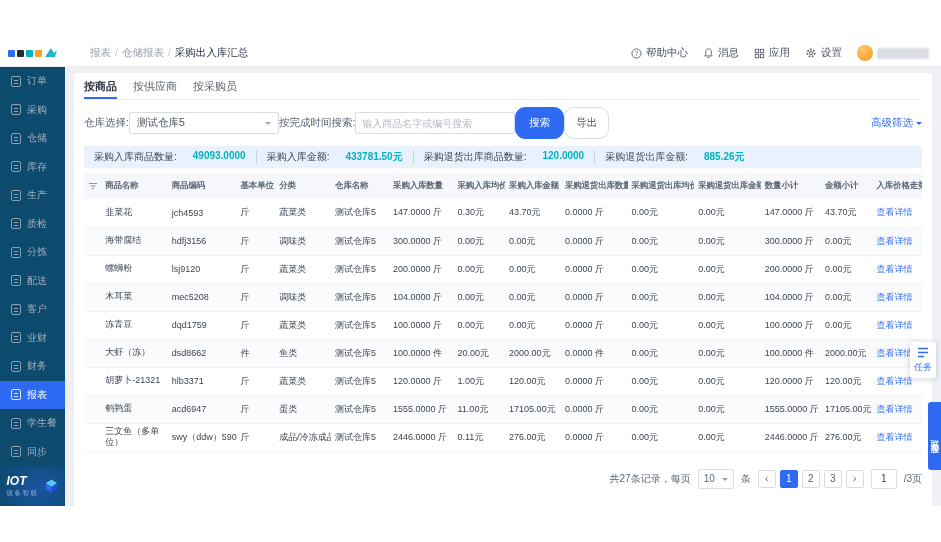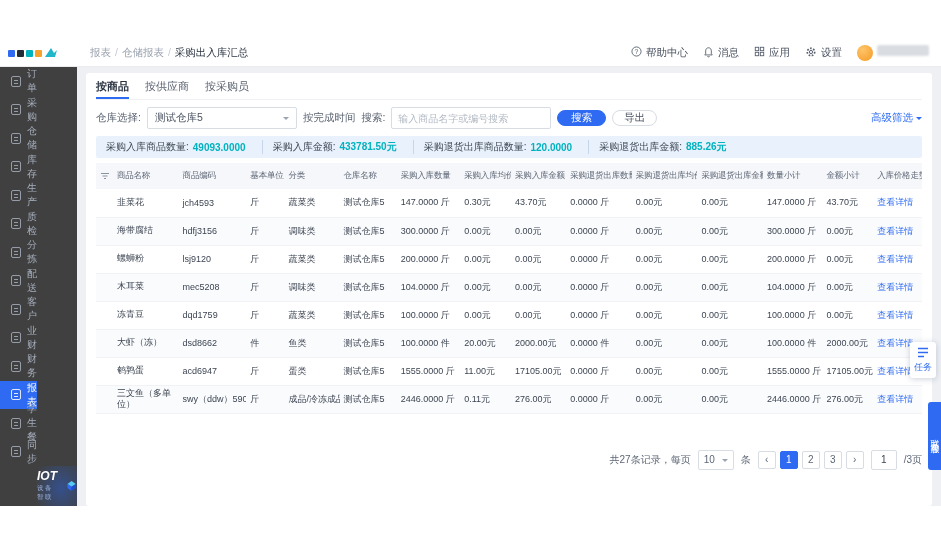--- a/index.html
+++ b/index.html
@@ -9,67 +9,67 @@
 
   
   .topbar{flex:0 0 27px;background:#fff;border-bottom:1px solid #ececf0;display:flex;align-items:center;padding:0 12px 0 8px;gap:10px}
   .logo{display:flex;align-items:center;gap:2px;width:72px;flex:0 0 auto}
   .logo i{width:7px;height:7px;border-radius:1px;display:block}
   .crumb{display:flex;align-items:center;font-size:10.5px;color:#99a1ad;gap:4px}
   .crumb span{display:inline-block}
   .crumb span:not(:last-child)::after{content:"/";margin-left:4px;color:#c4c9d2}
   .crumb .cur{color:#2b3442}
   .top-right{margin-left:auto;display:flex;align-items:center;gap:15px;font-size:10.5px;color:#4a5260}
-  .top-item{display:flex;align-items:flex-start;gap:4px;cursor:pointer}
+  .top-item{display:flex;align-items:center;gap:4px;cursor:pointer}
   .top-item svg{display:block}
   .avatar{width:16px;height:16px;border-radius:50%;background:radial-gradient(circle at 35% 30%,#ffc46b,#f59a23);display:inline-block}
   .redacted{width:52px;height:11px;border-radius:2px;background:#d9dce1;filter:blur(1.2px);display:inline-block}
 
   
   .shell{flex:1;display:flex;min-height:0}
-  .sidebar{flex:0 0 65px;background:#404040;color:#a5adbb;display:flex;flex-direction:row}
+  .sidebar{flex:0 0 65px;background:#0c4a6e;color:#a5adbb;display:flex;flex-direction:column}
   .side-item{height:28.5px;display:flex;align-items:center;gap:6px;padding-left:11px;font-size:10px;cursor:pointer}
   .side-item.active{background:#2e6bf2;color:#fff}
   .sicon{width:10px;height:11px;border:1px solid currentColor;border-radius:2px;position:relative;opacity:.85;flex:0 0 auto}
   .sicon::after{content:"";position:absolute;left:2px;right:2px;top:3px;border-top:1px solid currentColor;box-shadow:0 3px 0 0 currentColor}
   .side-logo{margin-top:auto;height:40px;display:flex;align-items:center;justify-content:center;gap:5px;
              background:radial-gradient(70% 90% at 60% 55%,rgba(42,96,214,.5),rgba(22,27,38,0))}
   .iot-title{font-size:12px;font-weight:bold;font-style:italic;color:#fff;line-height:1}
   .iot-sub{font-size:6.5px;color:#9db4e0;letter-spacing:1.5px;margin-top:2px}
 
   
   .content{flex:1;min-width:0;padding:6px 9px 0 9px}
   .card{background:#fff;border-radius:3px;height:calc(100% - 0px);display:flex;flex-direction:column;padding:0 10px}
   .tabs{display:flex;gap:16px;flex:0 0 27px;align-items:center;border-bottom:1px solid #f0f1f4;font-size:11px;color:#5a6270}
   .tab{cursor:pointer;height:100%;display:flex;align-items:center;position:relative}
   .tab.active{color:#2b3442;font-weight:bold}
   .tab.active::after{content:"";position:absolute;left:0;right:0;bottom:0;height:2px;background:#2e6bf2}
 
-  .filters{display:flex;align-items:center;gap:6px;padding:7px 0;font-size:10.5px;color:#4a5260}
+  .filters{display:flex;align-items:center;padding:7px 0;font-size:10.5px;color:#4a5260}
   .flabel{color:#5a6270;flex:0 0 auto}
   .box{border:1px solid #d8dce3;border-radius:2px;height:22px;display:flex;align-items:center;gap:5px;padding:0 7px;background:#fff;cursor:pointer}
   .w-select{width:150px}
   .w-date{width:168px;color:#4a5260}
   .caret{width:0;height:0;border:3.5px solid transparent;border-top-color:#9aa3af;margin-left:auto;transform:translateY(2px)}
   .search-wrap{width:160px;padding:8px 6px}
   .search-wrap input{border:none;outline:none;width:100%;font-size:10px;font-family:inherit;color:#3d4552}
   .search-wrap input::placeholder{color:#b3bac4}
-  .btn{height:16px;border-radius:10px;font-size:10.5px;font-family:inherit;cursor:pointer}
+  .btn{height:32px;border-radius:10px;font-size:10.5px;font-family:inherit;cursor:pointer}
   .btn-primary{background:#2e6bf2;border:1px solid #2e6bf2;color:#fff;padding:0 13px}
   .btn-plain{background:#fff;border:1px solid #d8dce3;color:#4a5260;padding:0 11px}
   .advanced{margin-left:auto;color:#2e6bf2;display:flex;align-items:center;gap:3px;cursor:pointer}
   .advanced .caret{border-top-color:#2e6bf2}
 
   .summary{flex:0 0 22px;background:#e9f2fc;display:flex;align-items:center;padding:0 10px;font-size:10px;color:#3f4956;margin-bottom:5px;border-radius:2px}
-  .sum-item{display:flex;align-items:center;gap:4px;white-space:nowrap}
-  .sum-item + .sum-item{border-left:1px solid #c6d6e8;margin-left:16px;padding-left:10px}
+  .sum-item{display:flex;align-items:flex-start;gap:16px;white-space:nowrap}
+  .sum-item + .sum-item{border-left:1px solid #c6d6e8;margin-left:10px;padding-left:10px}
   .sum-value{color:#00b2bf;font-weight:bold}
 
   table{width:100%;border-collapse:collapse;table-layout:fixed}
-  thead th{background:#f6f7fa;color:#5d6776;font-weight:normal;font-size:8.5px;letter-spacing:-0.2px;height:26px;text-align:left;padding:0 4px;white-space:nowrap;overflow:hidden}
+  thead th{background:#f6f7fa;color:#5d6776;font-weight:bold;font-size:8.5px;letter-spacing:-0.2px;height:26px;text-align:left;padding:0 4px;white-space:nowrap;overflow:hidden}
   tbody td{height:28px;border-bottom:1px solid #f1f2f5;padding:0 4px;font-size:9px;color:#3d4552;white-space:nowrap;overflow:hidden}
   tbody td.name{white-space:normal;line-height:1.25}
   tbody tr:nth-child(even){background:#fafbfd}
   a.detail{color:#2e6bf2;text-decoration:none;cursor:pointer}
   .th-icon{display:block}
 
   .pagination{flex:1;display:flex;align-items:center;justify-content:flex-end;gap:7px;font-size:10px;color:#5d6776;min-height:30px}
   .psize{width:36px;height:20px;padding:0 5px}
   .pbtns{display:flex;gap:4px;align-items:center}
   .pbtn{min-width:18px;height:18px;border:1px solid #d8dce3;border-radius:2px;background:#fff;color:#5d6776;font-size:10px;font-family:inherit;display:flex;align-items:center;justify-content:center;cursor:pointer}
@@ -404,20 +404,37 @@
                 <td>2000.00元</td>
                 <td>0.0000 件</td>
                 <td>0.00元</td>
                 <td>0.00元</td>
                 <td>100.0000 件</td>
                 <td>2000.00元</td>
                 <td><a class="detail">查看详情</a></td>
               </tr>
               <tr>
                 <td></td>
+                <td class="name">胡萝卜-21321</td>
+                <td>hlb3371</td>
+                <td>斤</td>
+                <td>蔬菜类</td>
+                <td>测试仓库5</td>
+                <td>120.0000 斤</td>
+                <td>1.00元</td>
+                <td>120.00元</td>
+                <td>0.0000 斤</td>
+                <td>0.00元</td>
+                <td>0.00元</td>
+                <td>120.0000 斤</td>
+                <td>120.00元</td>
+                <td><a class="detail">查看详情</a></td>
+              </tr>
+              <tr>
+                <td></td>
                 <td class="name">鹌鹑蛋</td>
                 <td>acd6947</td>
                 <td>斤</td>
                 <td>蛋类</td>
                 <td>测试仓库5</td>
                 <td>1555.0000 斤</td>
                 <td>11.00元</td>
                 <td>17105.00元</td>
                 <td>0.0000 斤</td>
                 <td>0.00元</td>

